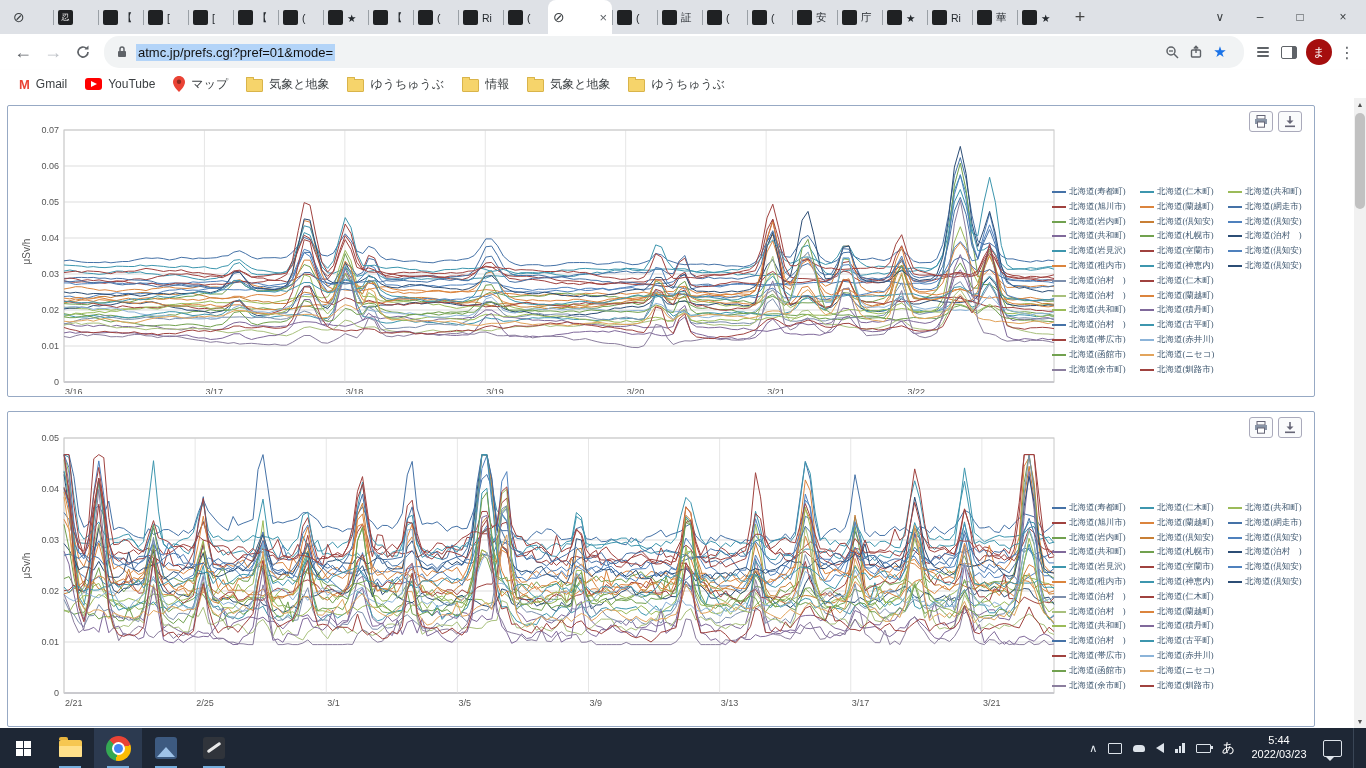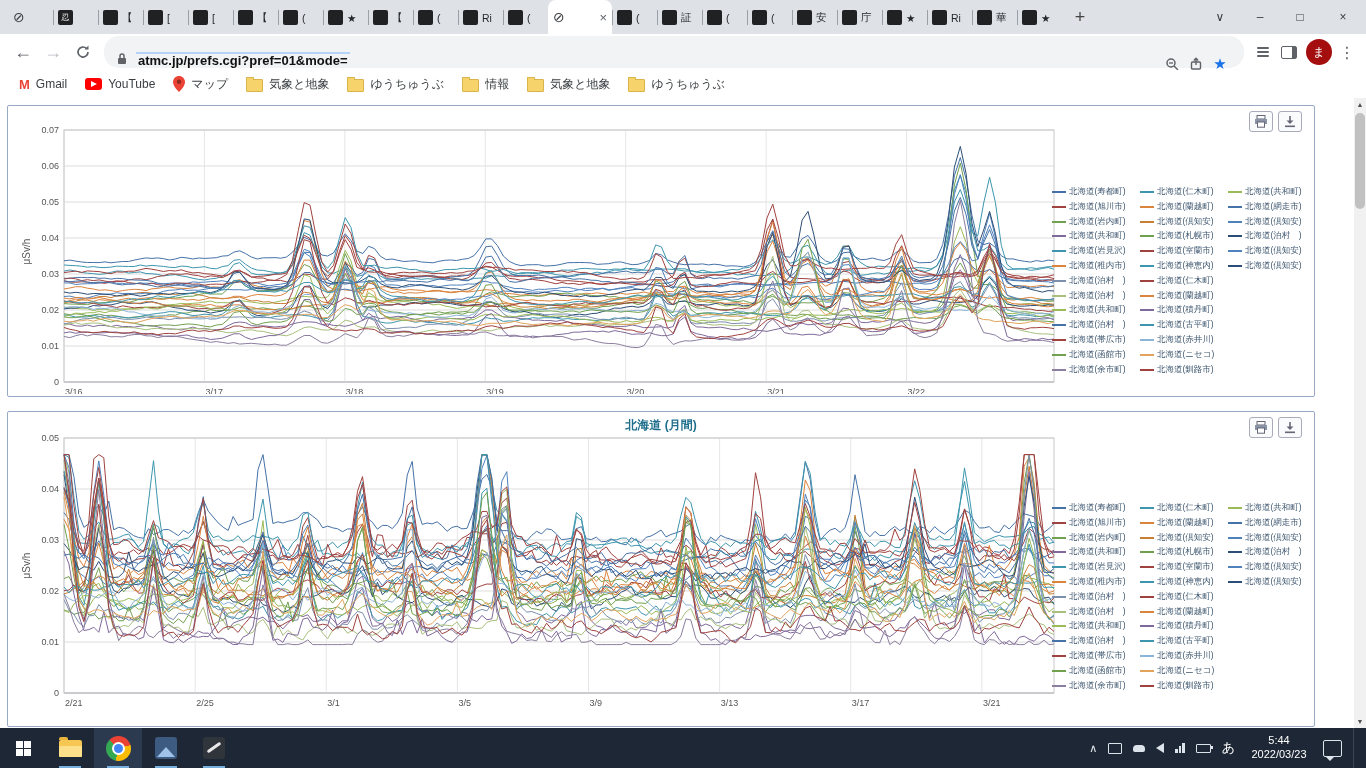--- a/index.html
+++ b/index.html
@@ -19,21 +19,21 @@
   .tabclose{margin-left:auto;font-size:13px;color:#5f6368;line-height:13px;}
   .newtab{width:28px;height:28px;margin:0 0 3px 4px;display:flex;align-items:center;justify-content:center;font-size:18px;color:#444;cursor:pointer;}
   .stripcontrols{margin-left:auto;display:flex;height:34px;}
   .stripbtn{width:40px;height:34px;display:flex;align-items:center;justify-content:center;color:#3c4043;font-size:12px;cursor:pointer;}
   .stripbtn.close{width:46px;}
 
   
   .navbar{position:absolute;top:34px;left:0;right:0;height:36px;background:#fff;display:flex;align-items:center;padding:0 8px;box-sizing:border-box;}
   .navbtn{width:30px;height:30px;display:flex;align-items:center;justify-content:center;font-size:18px;color:#5f6368;cursor:pointer;flex:none;}
   .navbtn.disabled{color:#bdc1c6;}
-  .omnibox{flex:1;height:30px;background:#F1F3F4;border-radius:15px;display:flex;padding:16px 12px;margin:0 6px;box-sizing:border-box;min-width:0;font-weight:bold;}
+  .omnibox{flex:1;height:30px;background:#F1F3F4;border-radius:15px;display:flex;align-items:center;padding:16px 12px;margin:0 6px;box-sizing:border-box;min-width:0;}
   .url-sel{font-size:13px;color:#111;background:#B3D4F8;padding:1px 2px;white-space:nowrap;}
   .omni-spacer{flex:1;}
   .omni-ic{width:24px;height:24px;display:flex;align-items:center;justify-content:center;flex:none;cursor:pointer;}
   .star{color:#1A73E8;font-size:15px;}
   .ext-ic{width:26px;height:26px;display:flex;align-items:center;justify-content:center;flex:none;cursor:pointer;}
   .tune-bars{display:inline-block;}
   .tune-bars i{display:block;width:12px;height:2px;background:#5f6368;margin:2px 0;border-radius:1px;}
   .sidepanel-ic{width:14px;height:11px;border:1.5px solid #5f6368;border-radius:2px;position:relative;}
   .sidepanel-ic::after{content:"";position:absolute;right:0;top:0;bottom:0;width:4px;background:#5f6368;}
   .avatar{width:26px;height:26px;border-radius:50%;background:#A50E0E;color:#fff;font-size:12px;display:flex;align-items:center;justify-content:center;flex:none;margin:0 4px;cursor:pointer;}
@@ -52,21 +52,21 @@
   .page{position:absolute;top:98px;left:0;width:1354px;height:630px;background:#fff;overflow:hidden;}
   .panel{position:absolute;left:7px;width:1306px;background:#fff;border:1px solid #97A9C4;border-radius:2px;}
   #panel0{top:7px;height:290px;}
   #panel1{top:313px;height:314px;}
   .chart-title{position:absolute;top:5px;left:0;width:100%;text-align:center;font-size:12px;font-weight:bold;color:#1F6E8C;}
   .chartbtns{position:absolute;top:5px;right:12px;display:flex;gap:5px;z-index:5;}
   .cbtn{width:24px;height:21px;border:1px solid #aab;border-radius:3px;background:#fafbfc;display:flex;align-items:center;justify-content:center;padding:0;cursor:pointer;}
   .ylabel{position:absolute;left:-12px;width:60px;text-align:center;transform:rotate(-90deg);font-size:10px;color:#555;}
   #panel0 .ylabel{top:140px;}
   #panel1 .ylabel{top:148px;}
-  .legend{position:absolute;width:266px;height:200px;}
+  .legend{position:absolute;width:266px;height:200px;font-family:Liberation Serif, serif;}
   .lgitem{position:absolute;display:flex;align-items:center;gap:3px;cursor:pointer;}
   .lgmark{width:14px;height:2px;flex:none;}
   .lgtext{font-size:8.5px;color:#3E576F;white-space:nowrap;}
 
   
   .scrollbar{position:absolute;top:98px;right:0;width:12px;height:630px;background:#F1F1F1;}
   .sb-arrow{width:12px;height:13px;display:flex;align-items:center;justify-content:center;font-size:7px;color:#505050;cursor:pointer;}
   .sb-arrow.down{position:absolute;bottom:0;}
   .sb-thumb{position:absolute;top:15px;left:1px;width:10px;height:96px;background:#C1C1C1;border-radius:5px;cursor:pointer;}
 
@@ -505,21 +505,20 @@
             <span class="lgmark" style="background: rgb(139, 126, 158);"></span>
             <span class="lgtext">北海道(余市町)</span>
           </div>
           <div class="lgitem" style="left: 88px; top: 177.6px;">
             <span class="lgmark" style="background: rgb(160, 66, 63);"></span>
             <span class="lgtext">北海道(釧路市)</span>
           </div>
         </div>
       </div>
     <div class="panel" id="panel1">
-      <div class="chart-title">北海道 (月間)</div>
       <div class="ylabel">μSv/h</div>
       <div class="chartbtns">
         <button class="cbtn">
           <svg width="14" height="13" viewBox="0 0 14 13">
               <rect x="3" y="0.5" width="8" height="3.5" fill="none" stroke="#667" stroke-width="1"></rect>
               <rect x="1" y="4" width="12" height="5" fill="#8894A6"></rect>
               <rect x="3.5" y="7" width="7" height="5.2" fill="#fff" stroke="#667" stroke-width="1"></rect>
             </svg>
         </button>
         <button class="cbtn">

